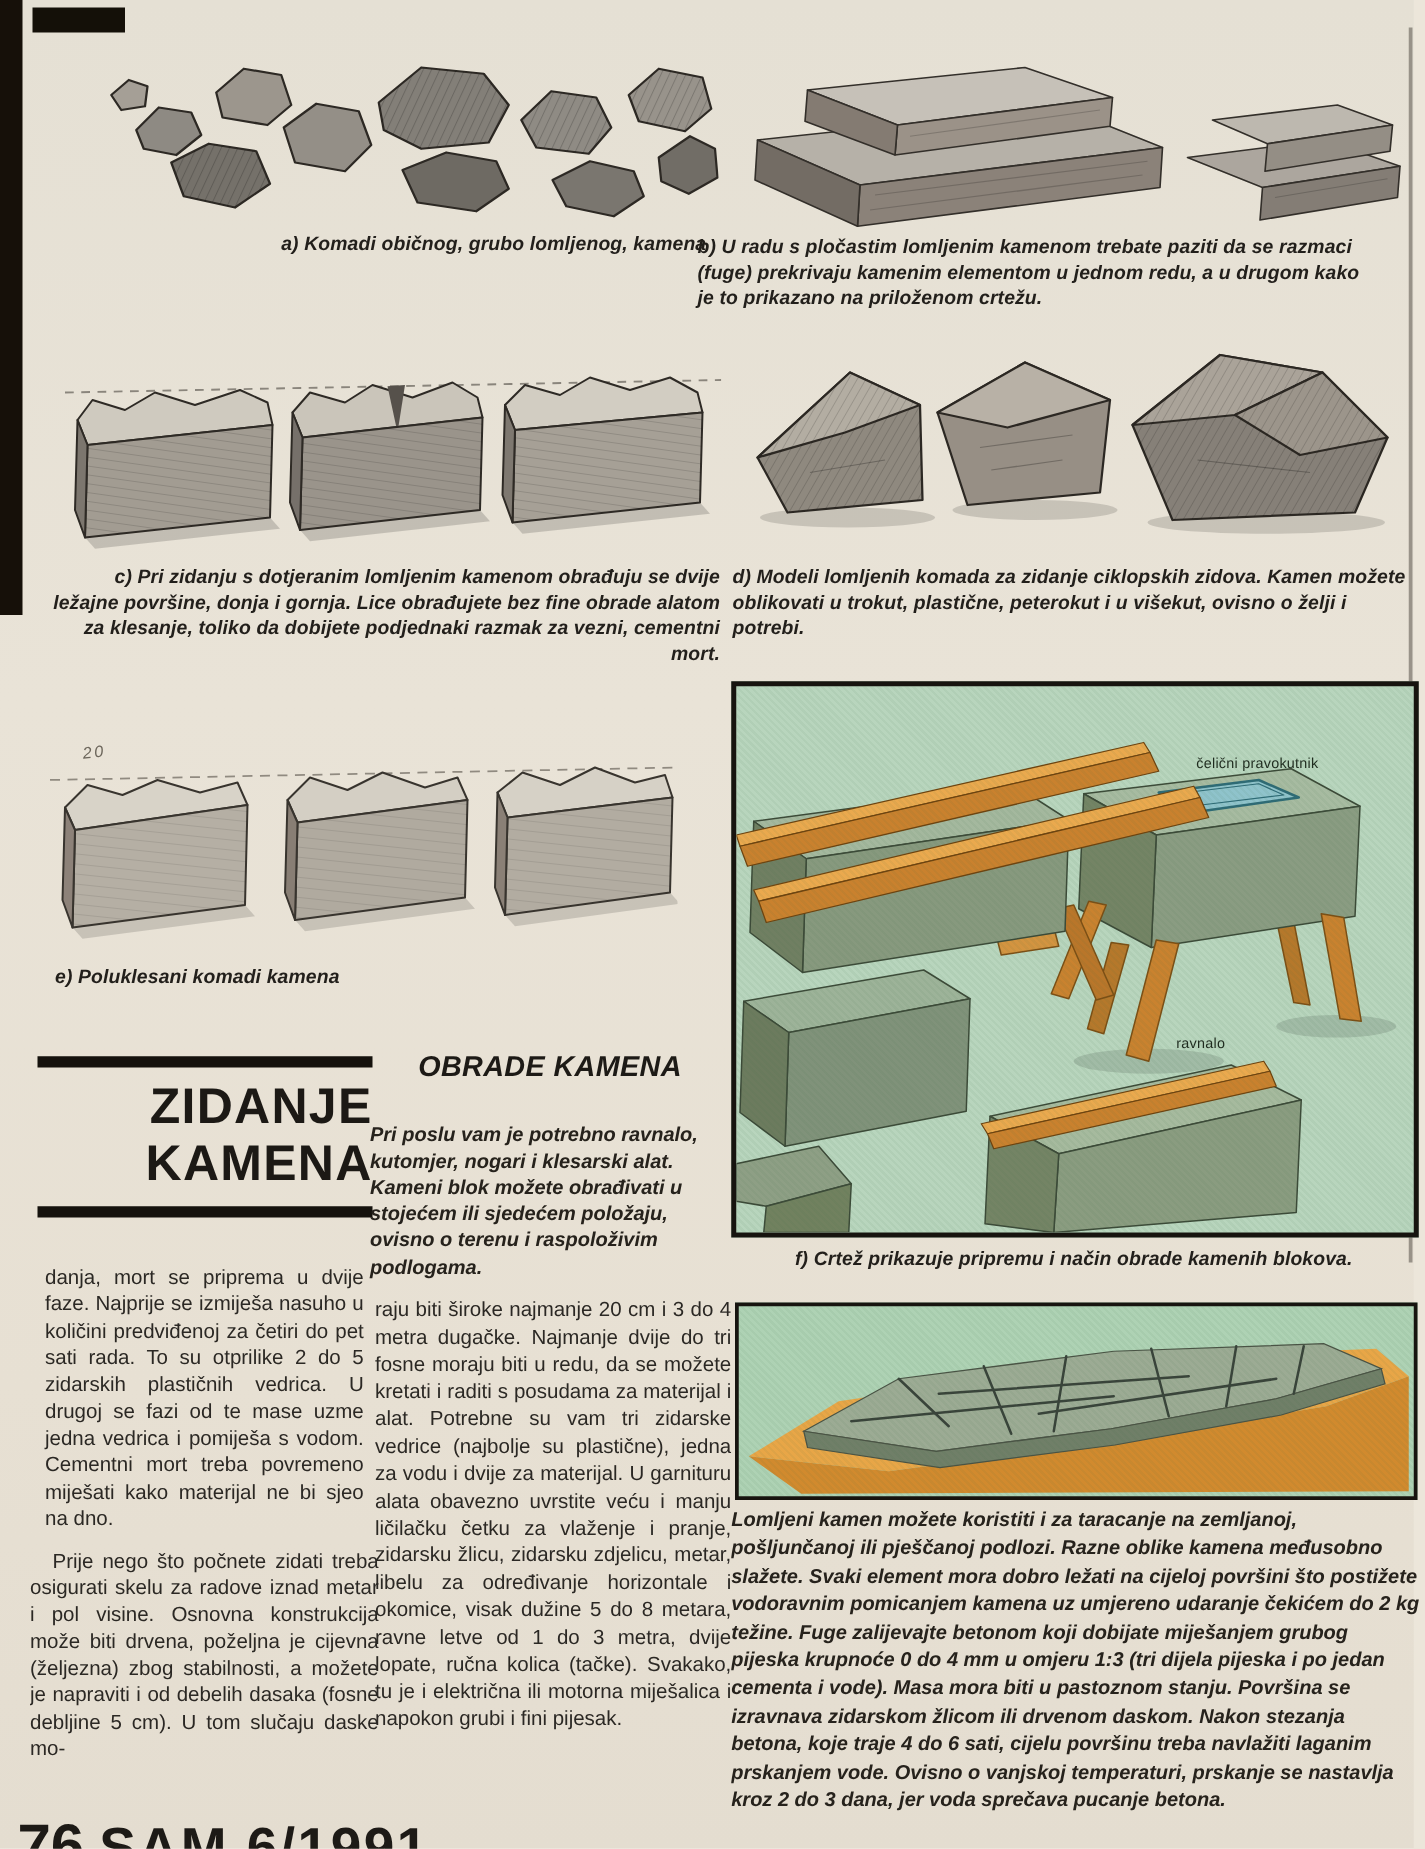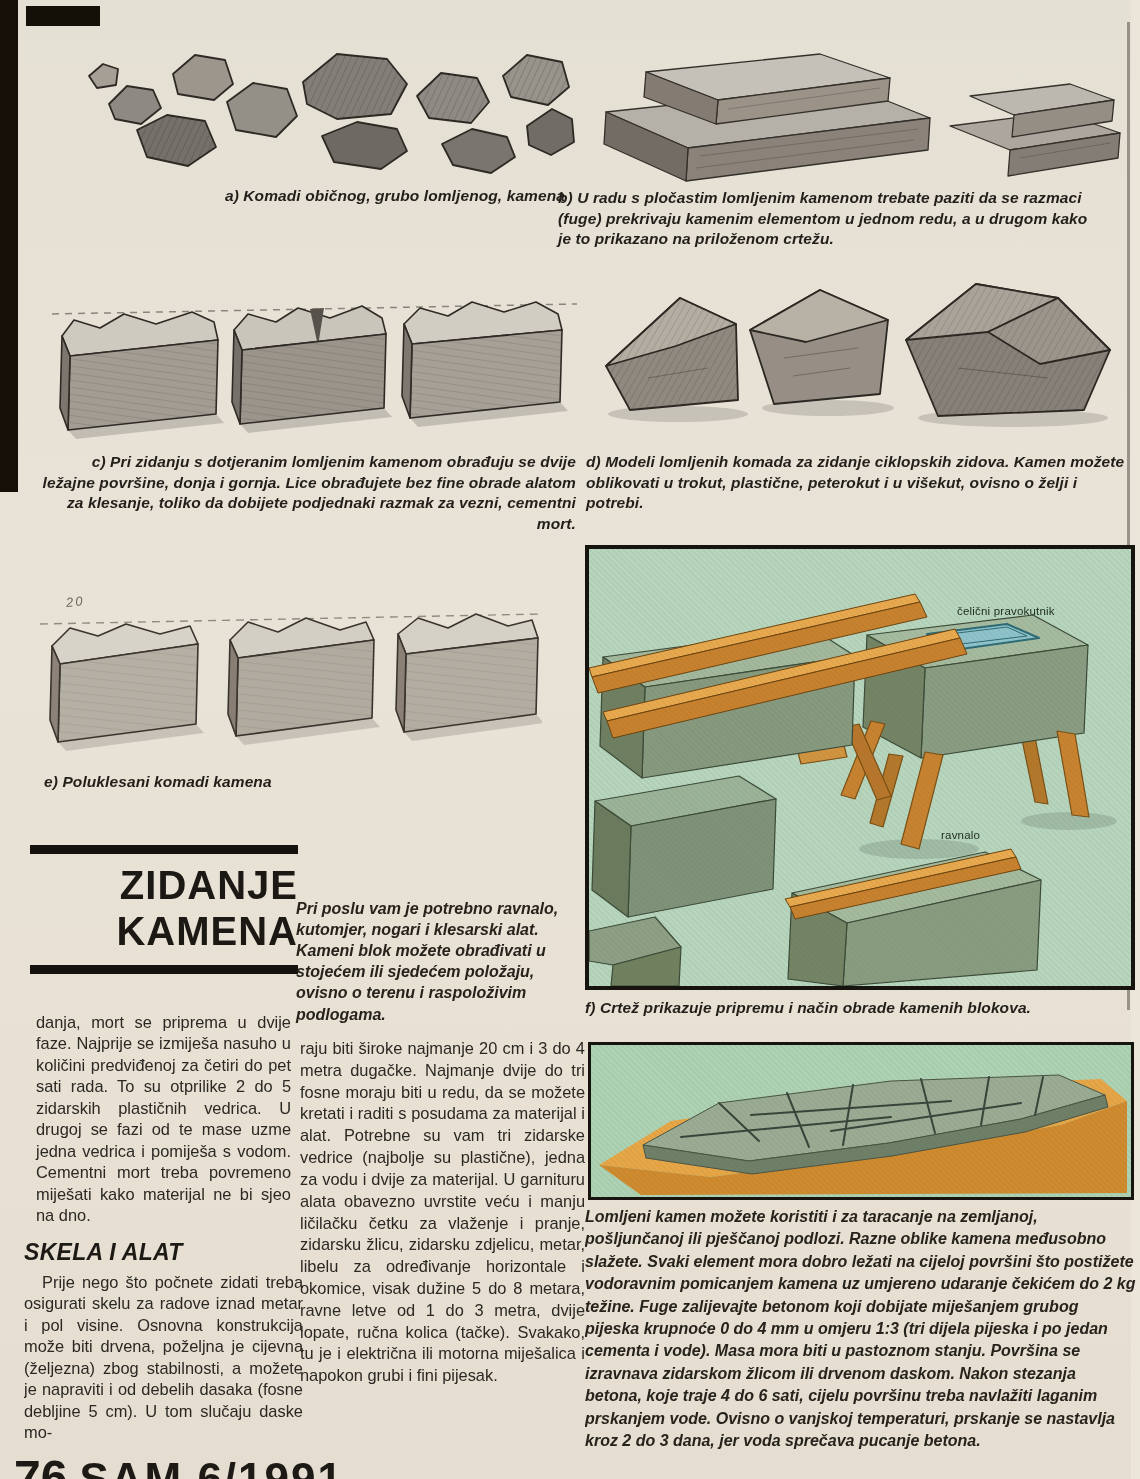--- a/index.html
+++ b/index.html
@@ -201,20 +201,21 @@
 <div class="abs caption" style="left:44px;top:772px;width:420px;text-align:left;">e) Poluklesani komadi kamena</div>
 
 <div class="abs" style="left:30px;top:845px;width:268px;">
   <div class="bar"></div>
   <div class="title-line" style="margin-top:8px;">ZIDANJE</div>
   <div class="title-line">KAMENA</div>
   <div class="bar" style="margin-top:10px;"></div>
 </div>
 
 <div class="abs" style="left:296px;top:840px;width:288px;text-align:center;">
+  <div class="col-heading">OBRADE KAMENA</div>
 </div>
 <div class="abs italic-block" style="left:296px;top:898px;width:288px;text-align:left;line-height:1.32;">Pri poslu vam je potrebno ravnalo, kutomjer, nogari i klesarski alat. Kameni blok možete obrađivati u stojećem ili sjedećem položaju, ovisno o terenu i raspoloživim podlogama.</div>
 
 <div class="abs fig-border" style="left:585px;top:545px;width:542px;height:437px;">
   <svg width="542" height="437" viewBox="0 0 542 437">
     <g stroke="#3c4a38" stroke-width="1.2" stroke-linejoin="round">
       <ellipse cx="330" cy="300" rx="60" ry="10" fill="#000000" fill-opacity=".12" stroke="none"></ellipse>
       <ellipse cx="480" cy="272" rx="48" ry="9" fill="#000000" fill-opacity=".12" stroke="none"></ellipse>
       <path d="M300,205 L314,207 L294,278 L281,274 Z" fill="#b5782b" stroke="#7c4f15"></path>
       <path d="M432,186 L446,188 L459,255 L446,253 Z" fill="#b5782b" stroke="#7c4f15"></path>
@@ -249,25 +250,24 @@
         <path d="M201,358 L427,308 L432,320 L206,370 Z" fill="#c9812e"></path>
       </g>
       <path d="M0,382 L66,368 L92,398 L24,416 L0,412 Z" fill="#8e9f85"></path>
       <path d="M24,416 L92,398 L90,437 L22,437 Z" fill="#71815f"></path>
     </g>
   </svg>
   <span class="fig-label" style="left:368px;top:56px;">čelični pravokutnik</span>
   <span class="fig-label" style="left:352px;top:280px;">ravnalo</span>
   <div class="halftone"></div>
 </div>
-<div class="abs caption" style="left:585px;top:998px;width:548px;text-align:left;">f) Crtež prikazuje pripremu i način obrade kamenih blokova.</div>
+<div class="abs caption" style="left:585px;top:998px;width:548px;text-align:center;">f) Crtež prikazuje pripremu i način obrade kamenih blokova.</div>
 
 <div class="abs" style="left:24px;top:1000px;width:279px;height:452px;overflow:hidden;">
   <p class="body-text" style="margin:12px;">danja, mort se priprema u dvije faze. Najprije se izmiješa nasuho u količini predviđenoj za četiri do pet sati rada. To su otprilike 2 do 5 zidarskih plastičnih vedrica. U drugoj se fazi od te mase uzme jedna vedrica i pomiješa s vodom. Cementni mort treba povremeno miješati kako materijal ne bi sjeo na dno.</p>
-  <div class="col-heading" style="margin:8px 0 6px 0;">SKELA I ALAT</div>
   <p class="body-text" style="margin:0;text-indent:18px;">Prije nego što počnete zidati treba osigurati skelu za radove iznad metar i pol visine. Osnovna konstrukcija može biti drvena, poželjna je cijevna (željezna) zbog stabilnosti, a možete je napraviti i od debelih dasaka (fosne debljine 5 cm). U tom slučaju daske mo-</p>
 </div>
 
 <div class="abs" style="left:300px;top:1038px;width:285px;height:441px;overflow:hidden;">
   <p class="body-text" style="margin:0;line-height:1.33;">raju biti široke najmanje 20 cm i 3 do 4 metra dugačke. Najmanje dvije do tri fosne moraju biti u redu, da se možete kretati i raditi s posudama za materijal i alat. Potrebne su vam tri zidarske vedrice (najbolje su plastične), jedna za vodu i dvije za materijal. U garnituru alata obavezno uvrstite veću i manju ličilačku četku za vlaženje i pranje, zidarsku žlicu, zidarsku zdjelicu, metar, libelu za određivanje horizontale i okomice, visak dužine 5 do 8 metara, ravne letve od 1 do 3 metra, dvije lopate, ručna kolica (tačke). Svakako, tu je i električna ili motorna miješalica i napokon grubi i fini pijesak.</p>
 </div>
 
 <div class="abs fig-border2" style="left:588px;top:1042px;width:540px;height:152px;">
   <svg width="540" height="152" viewBox="0 0 540 152">
     <path d="M8,120 L80,76 L310,42 L510,34 L536,56 L470,80 L300,108 L120,132 Z" fill="#e8a647"></path>

